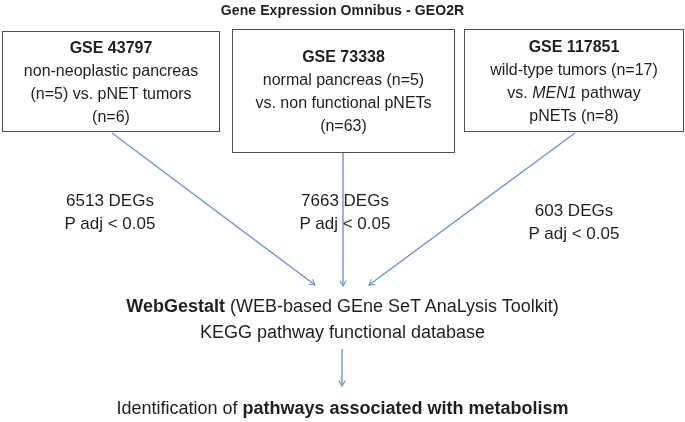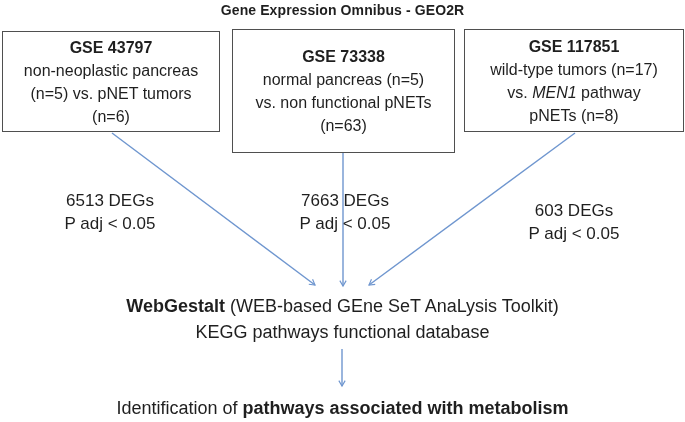--- a/index.html
+++ b/index.html
@@ -135,20 +135,20 @@
     <div>7663 DEGs</div>
     <div>P adj &lt; 0.05</div>
   </div>
   <div class="deg-label deg-3">
     <div>603 DEGs</div>
     <div>P adj &lt; 0.05</div>
   </div>
 
   <div class="analysis-block">
     <div><span class="bold">WebGestalt</span><span> (WEB-based GEne SeT AnaLysis Toolkit)</span></div>
-    <div>KEGG pathways functional database</div>
+    <div>KEGG pathway functional database</div>
   </div>
 
   <div class="conclusion">
     <span>Identification of </span><span class="bold">pathways associated with metabolism</span>
   </div>
 
 </div>
 
 </body></html>

